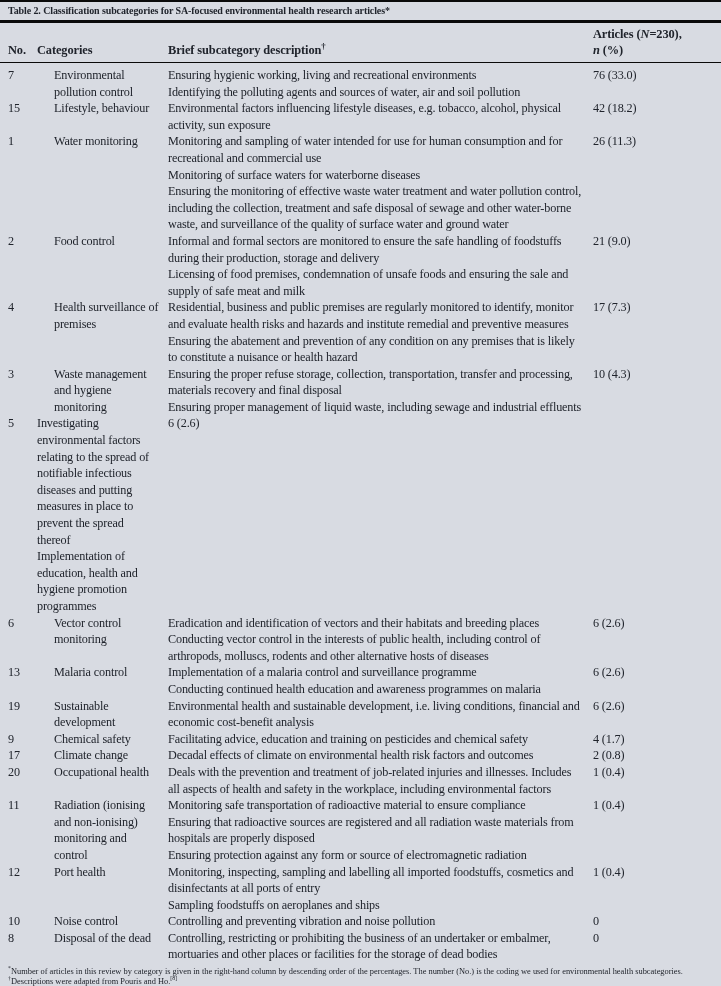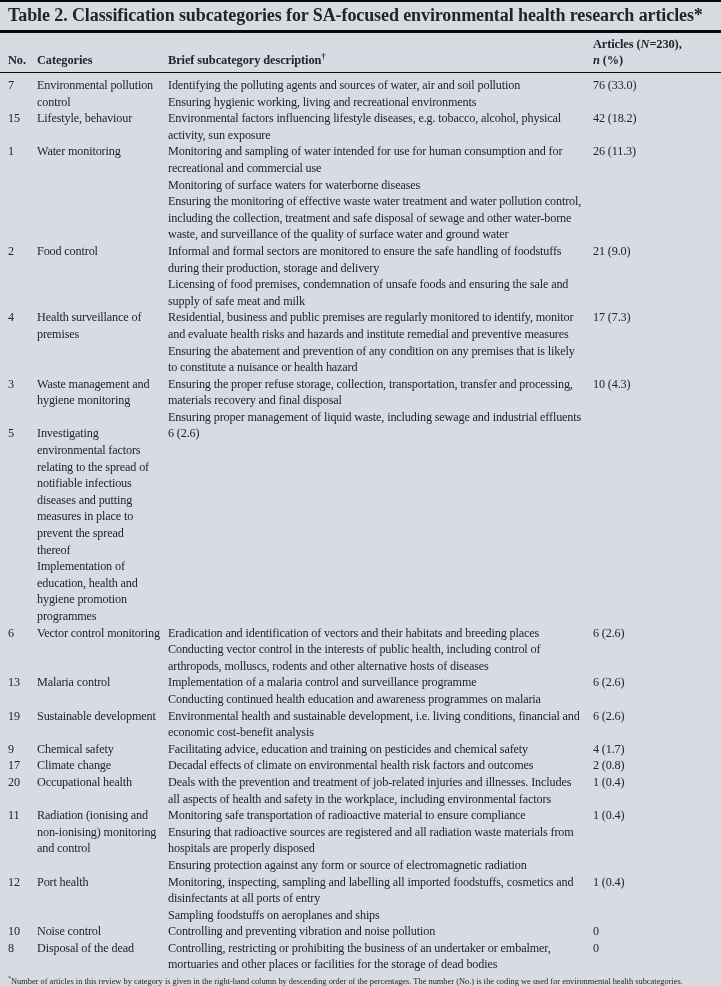--- a/index.html
+++ b/index.html
@@ -11,21 +11,21 @@
     font-family: "Liberation Serif", serif;
     overflow: hidden;
     box-sizing: border-box;
     position: relative;
   }
   .title-bar {
     border-top: 2px solid #0a0a0a;
     border-bottom: 3px solid #0a0a0a;
     padding: 3px 8px 4px 8px;
     font-weight: bold;
-    font-size: 18px;
+    font-size: 10px;
     letter-spacing: -0.1px;
   }
   .header-row {
     display: grid;
     grid-template-columns: 29px 131px 425px 128px;
     padding: 4px 0 4px 8px;
     border-bottom: 1.5px solid #0a0a0a;
     font-weight: bold;
     font-size: 12.4px;
     line-height: 15.5px;
@@ -37,21 +37,21 @@
     padding: 4px 0 0 8px;
     font-size: 12.2px;
     line-height: 16.6px;
     letter-spacing: -0.15px;
   }
   .row {
     display: grid;
     grid-template-columns: 29px 131px 425px 128px;
     align-items: start;
   }
-  .cell-cat  { padding-right: 6px; }
+  .cell-cat  { padding-right: 6px; margin-left: 17px; }
   .cell-desc { padding-right: 10px; }
   .desc-line { display: block; }
   sup { font-size: 70%; line-height: 0; }
   .it { font-style: italic; }
   .footnotes {
     padding: 4px 10px 0 8px;
     font-size: 8.4px;
     line-height: 10px;
     letter-spacing: 0;
   }
@@ -74,22 +74,22 @@
       <span>Articles (</span><span class="it">N</span><span>=230),</span><br>
       <span class="it">n</span><span> (%)</span>
     </div>
   </div>
 
   <div class="tbody">
     <div class="row">
       <div class="cell-no">7</div>
       <div class="cell-cat">Environmental pollution control</div>
       <div class="cell-desc">
+          <span class="desc-line">Ensuring hygienic working, living and recreational environments</span>
           <span class="desc-line">Identifying the polluting agents and sources of water, air and soil pollution</span>
-          <span class="desc-line">Ensuring hygienic working, living and recreational environments</span>
         </div>
       <div class="cell-articles">76 (33.0)</div>
     </div>
 
     <div class="row">
       <div class="cell-no">15</div>
       <div class="cell-cat">Lifestyle, behaviour</div>
       <div class="cell-desc">
           <span class="desc-line">Environmental factors influencing lifestyle diseases, e.g. tobacco, alcohol, physical activity, sun exposure</span>
         </div>

